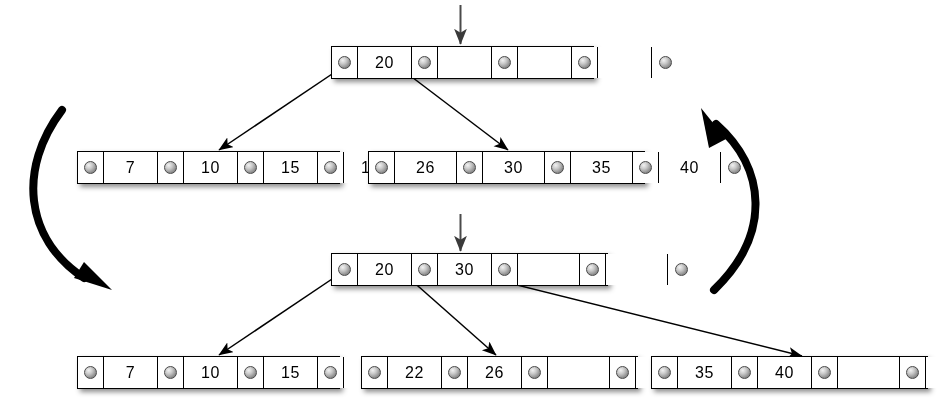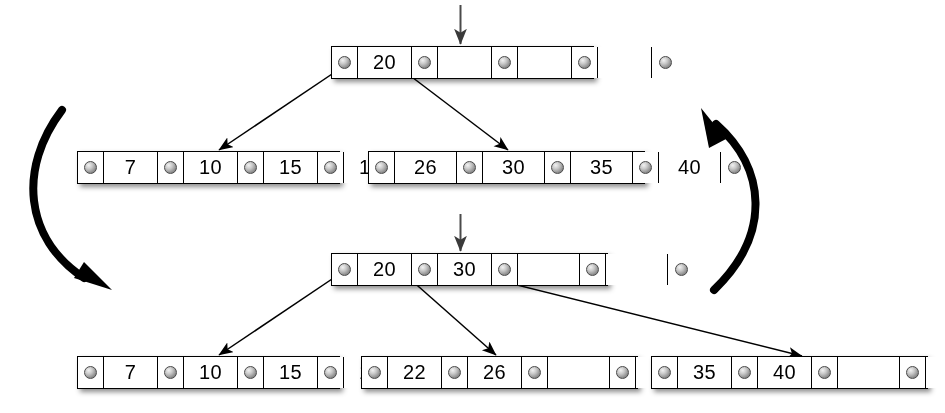--- a/index.html
+++ b/index.html
@@ -36,21 +36,21 @@
     height: 100%;
   }
   .cell:last-child { border-right: none; }
   .cell.ptr {
     width: 26px;
     flex: 0 0 26px;
   }
   .cell.key {
     width: 54px;
     flex: 0 0 54px;
-    font-size: 20px;
+    font-size: 16px;
     color: #000000;
     letter-spacing: 0.5px;
   }
   .cell.key.wide {
     width: 62px;
     flex: 0 0 62px;
   }
   .dot {
     width: 13px;
     height: 13px;

